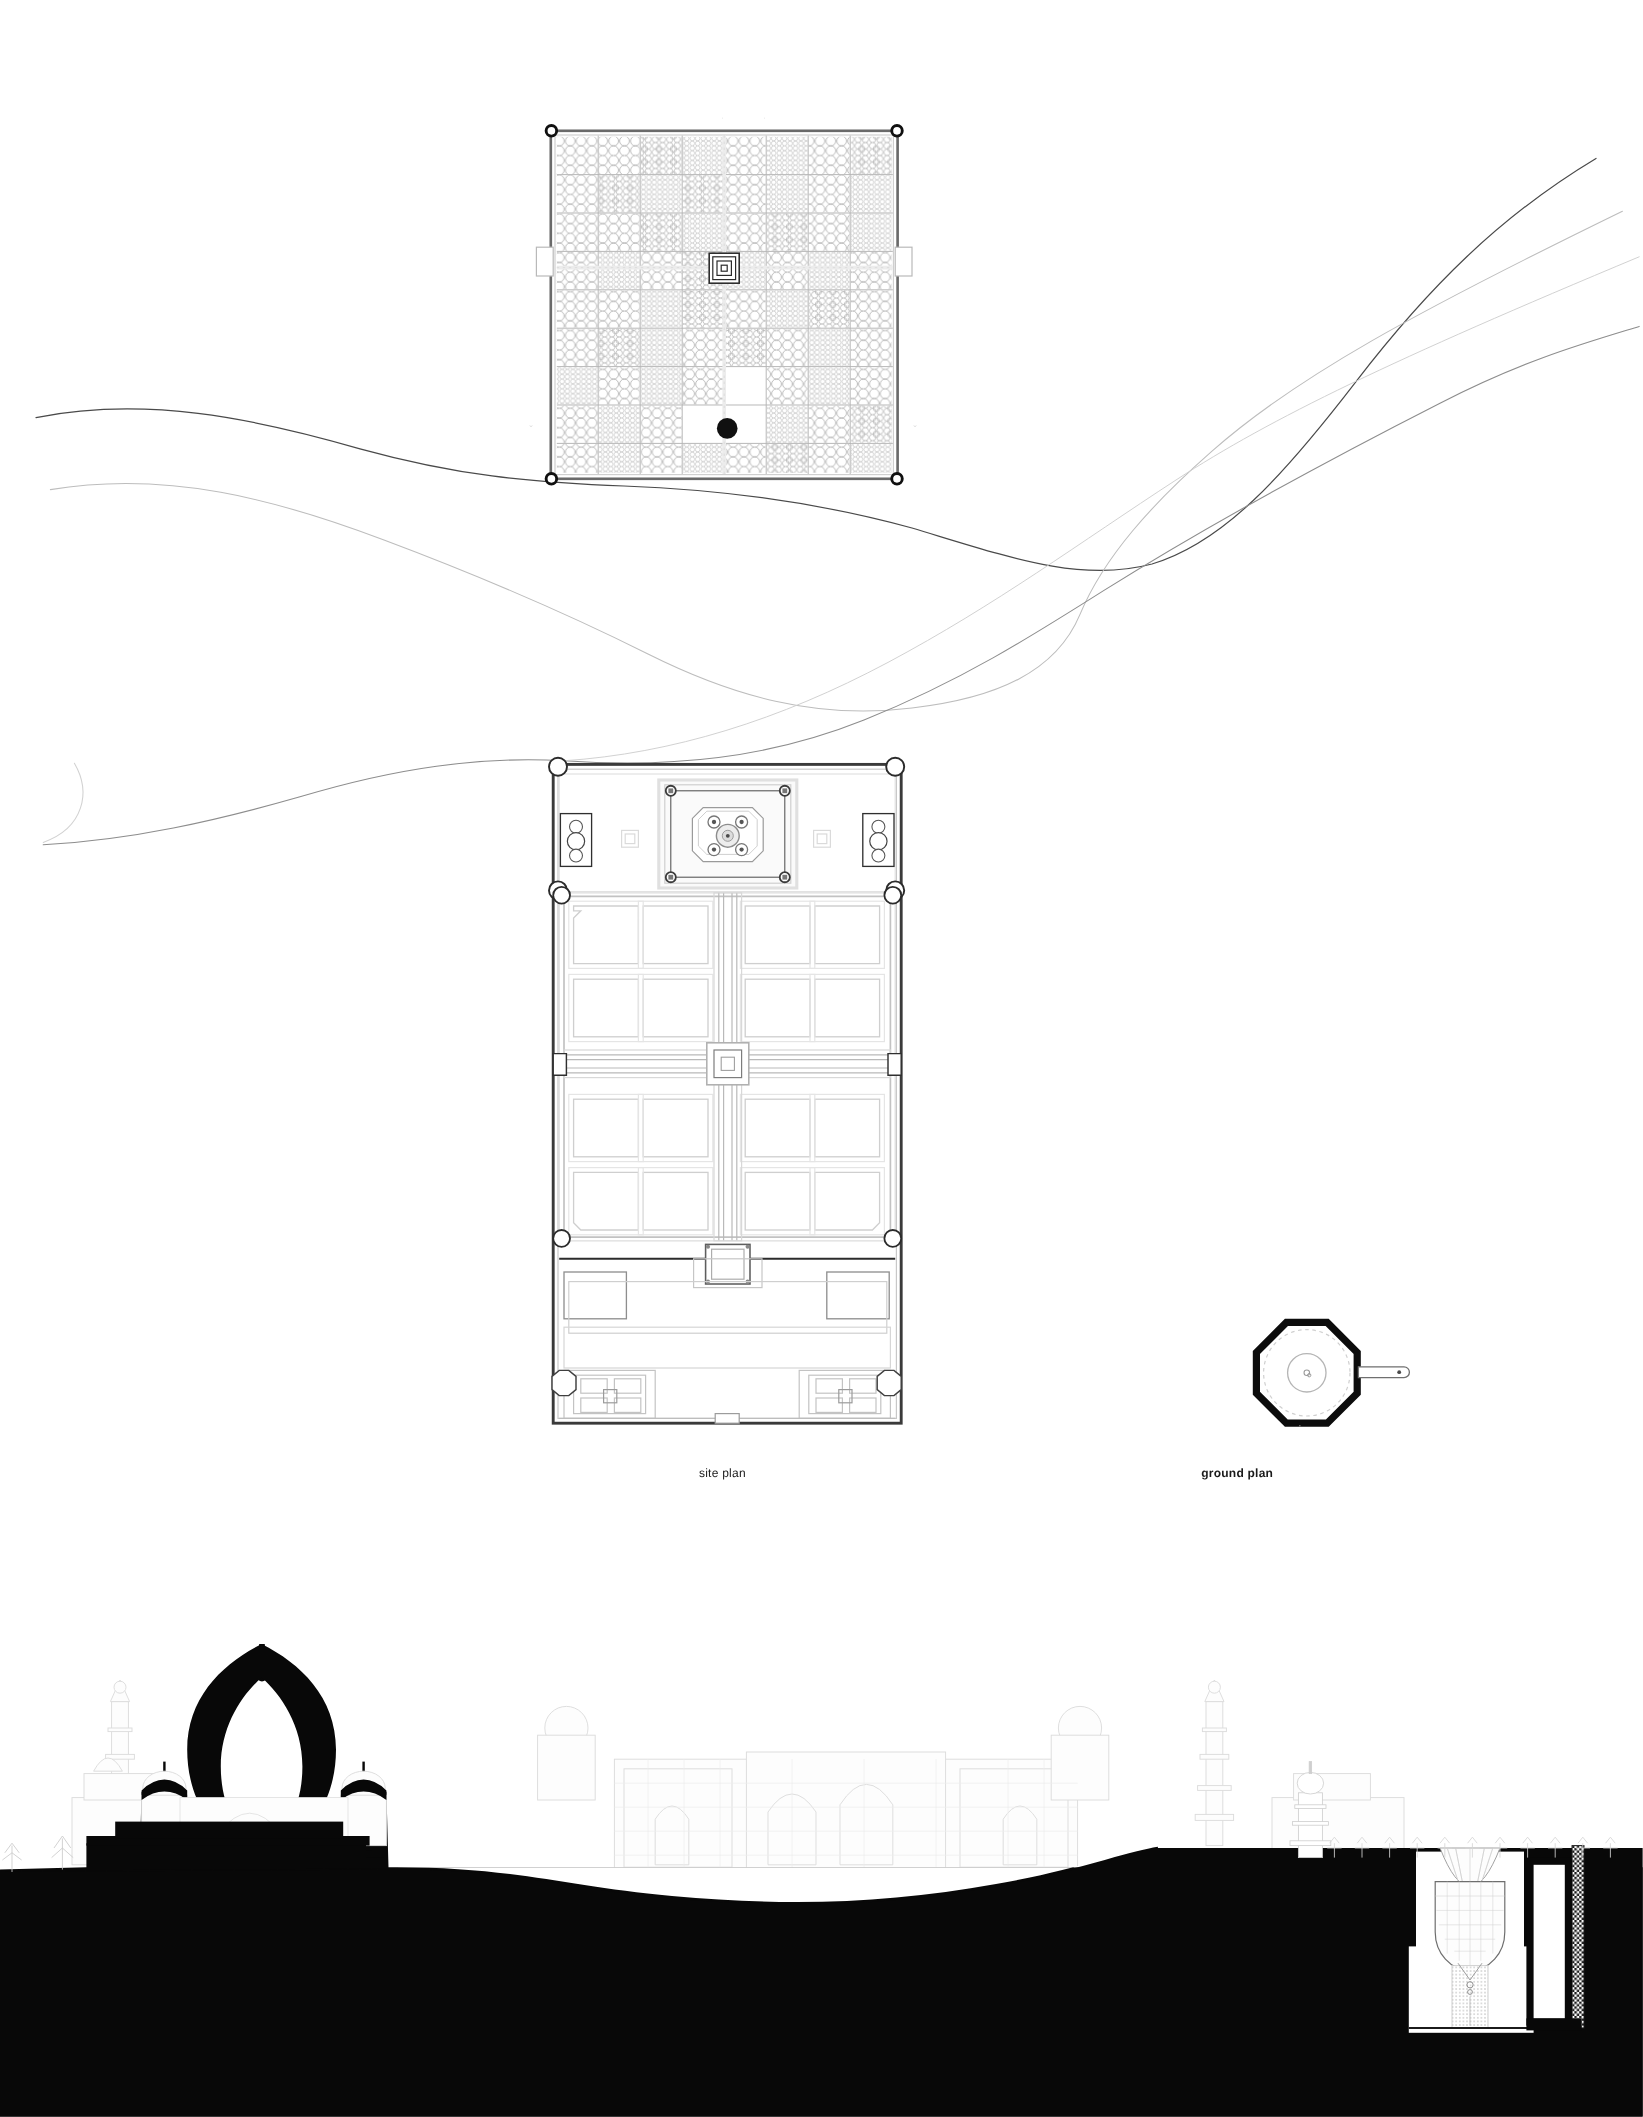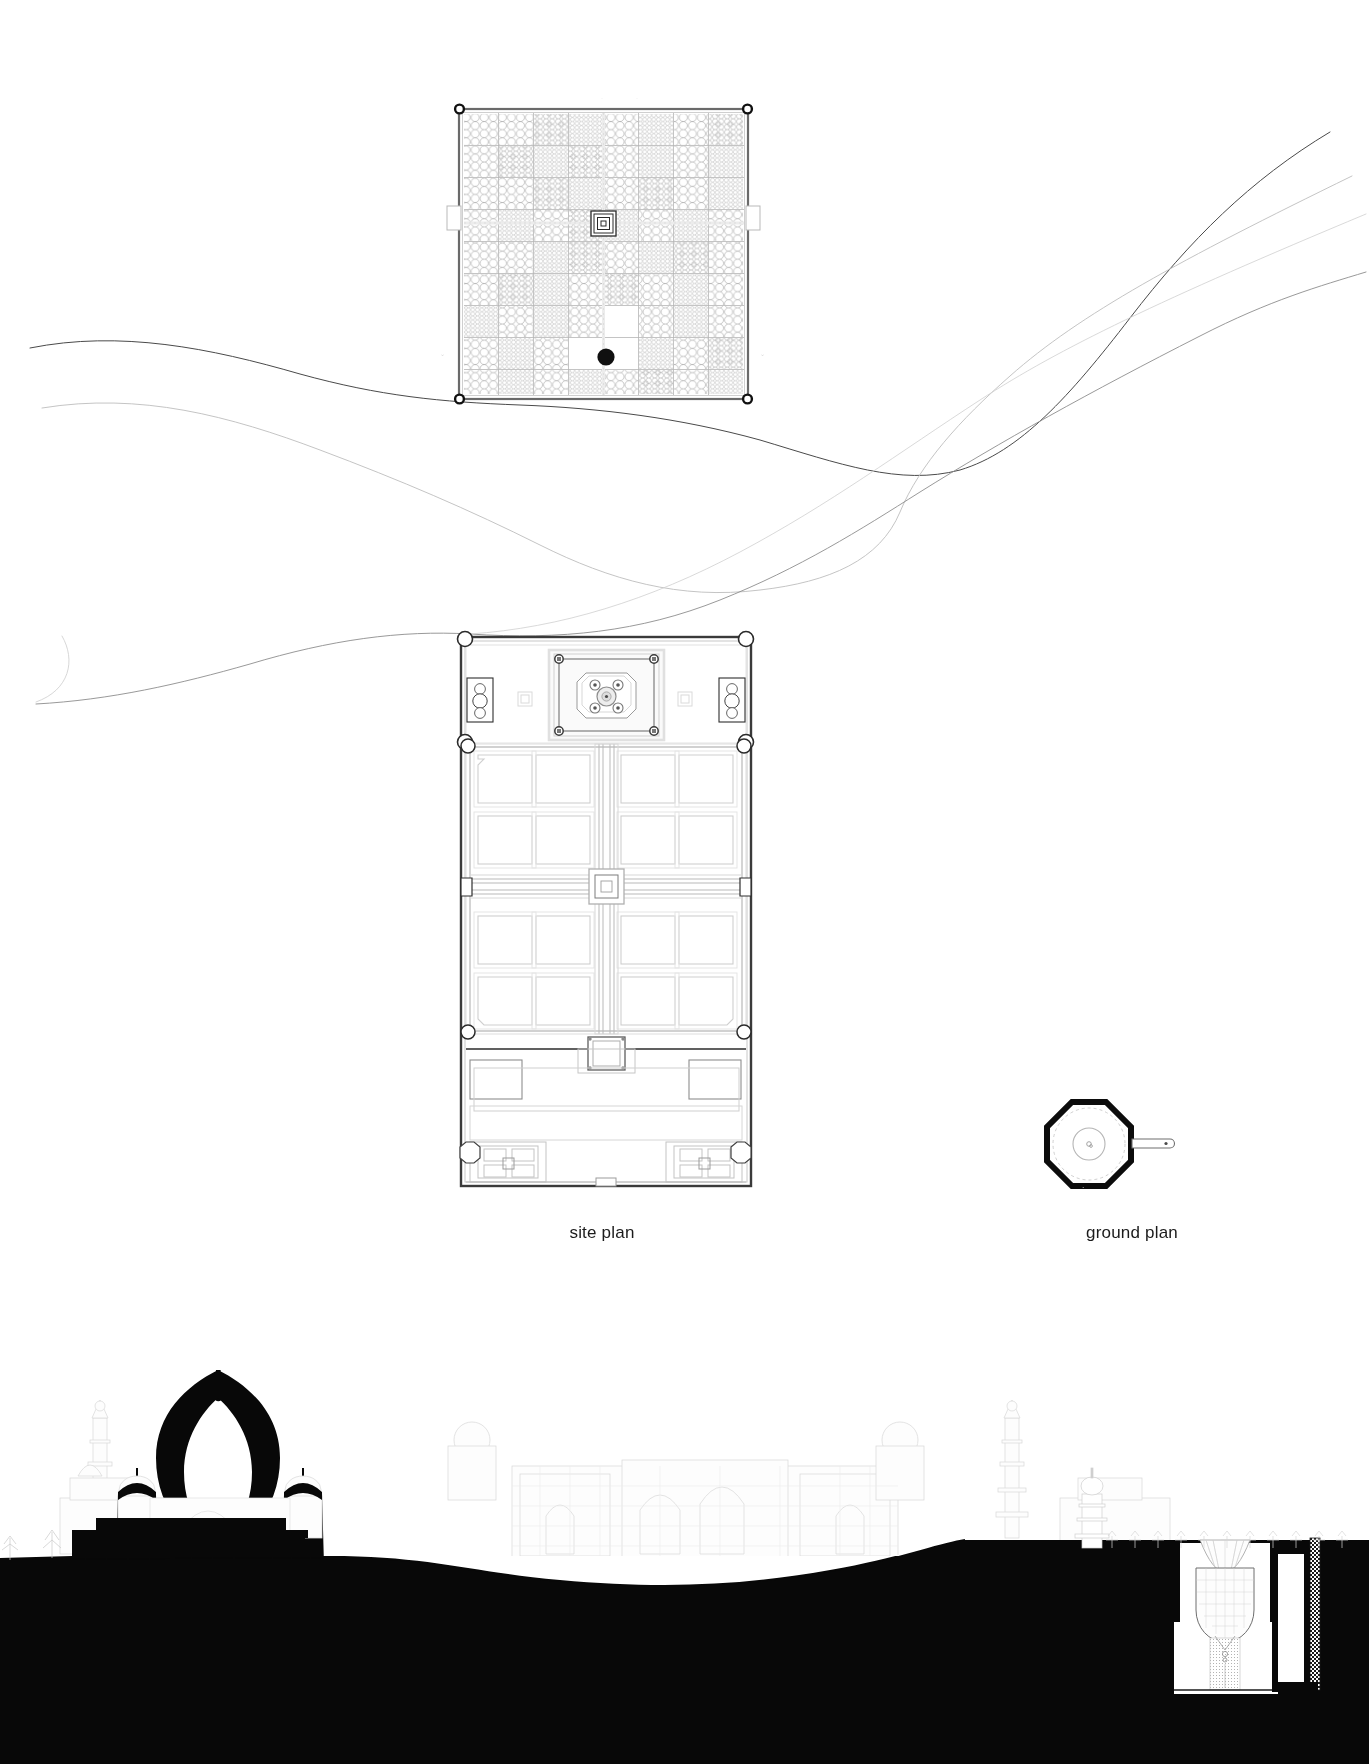--- a/index.html
+++ b/index.html
@@ -6,21 +6,21 @@
   body{
     width:1369px;height:1764px;position:relative;overflow:hidden;
     font-family:"Liberation Sans", sans-serif;
     -webkit-font-smoothing:antialiased;
   }
   .sheet{position:absolute;inset:0;background:#fff;}
   svg{display:block;}
   .lbl{
     position:absolute;
     font-family:"Liberation Sans", sans-serif;
-    font-size:17px;
+    font-size:10px;
     color:#1b1b1b;
     letter-spacing:.2px;
     white-space:nowrap;
     text-align:center;
   }
   .layer{position:absolute;top:0;left:0;width:1369px;height:1764px;pointer-events:none;}
 </style>
 </head>
 <body>
 
@@ -614,15 +614,15 @@
     </g>
 
     <g stroke="#c9c9c9" stroke-width="0.7" fill="none">
       <path d="M10,1560 v-22 M4,1544 l6,-8 l6,8 M2,1550 l8,-6 M18,1550 l-8,-6"></path>
       <path d="M52,1558 v-26 M45,1540 l7,-10 l7,10 M43,1548 l9,-8 M61,1548 l-9,-8"></path>
     </g>
   </g>
 </svg>
 
 <div class="lbl" style="left:542px;top:1223px;width:120px;">site plan</div>
-<div class="lbl" style="left:1072px;top:1223px;width:120px;">ground plan</div>
+<div class="lbl" style="left:971px;top:1223px;width:120px;font-weight:bold;">ground plan</div>
 
 </div>
 
 </body></html>

